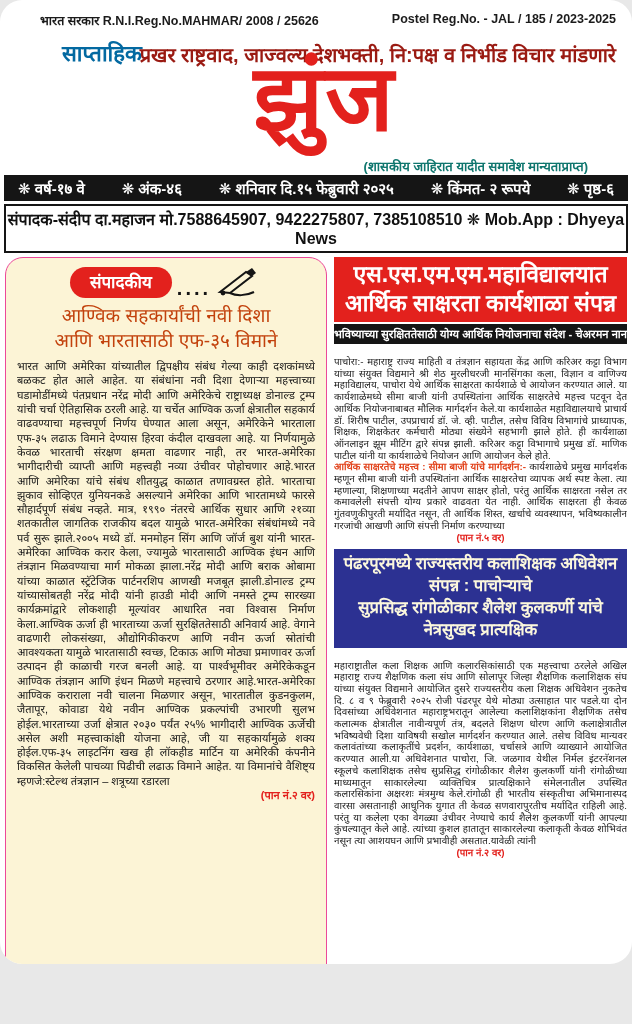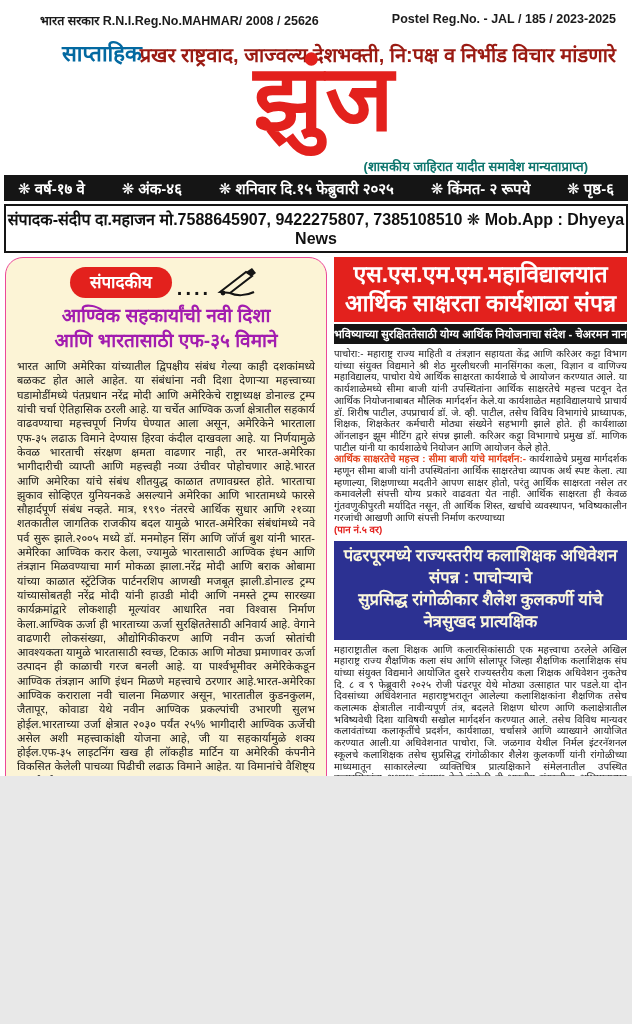--- a/index.html
+++ b/index.html
@@ -1,20 +1,20 @@
 <!DOCTYPE html>
 <html><head>
 <meta charset="utf-8">
 <style>
   * { margin:0; padding:0; box-sizing:border-box; }
   body { background:#e8e8e8; }
   .page {
-    width:632px; height:776px; position:relative; overflow:hidden;
+    width:632px; height:964px; position:relative; overflow:hidden;
     background:#ffffff; margin:0 auto;
-    font-family:"Liberation Sans","DejaVu Sans",sans-serif; color:#111;
+    font-family:"Liberation Sans","DejaVu Sans",sans-serif; color:#111;border-radius:22px;
   }
   
   .reg-row { display:flex; justify-content:space-between; padding:12px 16px 0 40px;
              font-size:12.5px; font-weight:bold; color:#1b1b1b; }
   
   .masthead { position:relative; height:146px; }
   .weekly { position:absolute; left:62px; top:8px; font-size:22px; font-weight:bold; color:#0369a1; }
   .tagline { position:absolute; right:16px; top:12px; font-size:20px; font-weight:bold; color:#9a1a12; }
   .logo { position:absolute; left:50%; top:19px; transform:translateX(-44%);
           font-size:92px; line-height:1.1; font-weight:bold; color:#e3211d; letter-spacing:2px; }
@@ -28,33 +28,33 @@
   .content { display:flex; gap:7px; padding:4px 5px 0; align-items:flex-start; }
   
   .editorial-box { flex:none; width:322px; height:756px; overflow:hidden;
                    background:#fcf4d6; border:1px solid #ec4899; border-radius:18px;
                    padding:8px 11px 6px; }
   .badge-row { display:flex; align-items:flex-end; justify-content:center; gap:5px; }
   .badge { background:#e3211d; color:#fff; border-radius:30px; padding:3px 20px 5px;
            font-size:17px; font-weight:bold; }
   .dots { font-size:20px; font-weight:bold; letter-spacing:3px; color:#151515; line-height:1; }
   .pen-icon svg { width:46px; height:32px; display:block; }
-  .ed-headline { text-align:center; color:#a21caf; font-weight:bold;
+  .ed-headline { text-align:center; color:#c2410c; font-weight:normal;
                  font-size:19px; line-height:1.32; margin:5px 0 6px; }
   .ed-body { font-size:11px; line-height:14.3px; text-align:justify; color:#151515; font-weight:500; }
   .cont { color:#e3211d; font-weight:bold; text-align:right; font-size:11px; line-height:14px; }
   
   .right-col { flex:1; min-width:0; height:772px; overflow:hidden; display:flex; flex-direction:column; }
   .a1-head { background:#e3211d; color:#ffffff; text-align:center; font-weight:bold;
              font-size:23px; line-height:1.24; padding:3px 2px 5px; }
   .a1-sub { background:#151515; color:#ffffff; text-align:center; font-weight:bold;
             font-size:11.2px; padding:2px 0 3px; margin-top:2px; white-space:nowrap; overflow:hidden; }
-  .a-body { font-size:9.8px; line-height:11.7px; text-align:justify; margin-top:4px; color:#1a1a1a; }
+  .a-body { font-size:9.8px; line-height:11.7px; text-align:justify; margin-top:12px; color:#1a1a1a; }
   .inline-red { color:#e2431c; font-weight:bold; }
-  .cont-sm { color:#e3211d; font-weight:bold; text-align:left; font-size:9.8px; line-height:12px; }
+  .cont-sm { color:#e3211d; font-weight:bold; text-align:center; font-size:9.8px; line-height:12px; }
   .a2-head { background:#2c3192; color:#fbf7dd; text-align:center; font-weight:bold;
              font-size:16.6px; line-height:1.34; padding:4px 3px 6px; margin-top:5px; }
   
   .bottom-bar { position:absolute; left:12px; right:0; top:1001px; height:15px; background:#e3211d; }
 </style>
 </head>
 <body>
 
 <div class="page">
 

